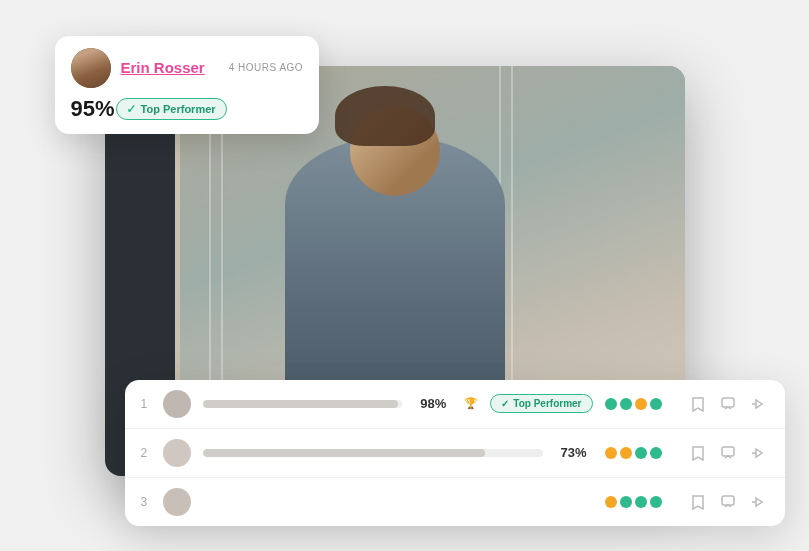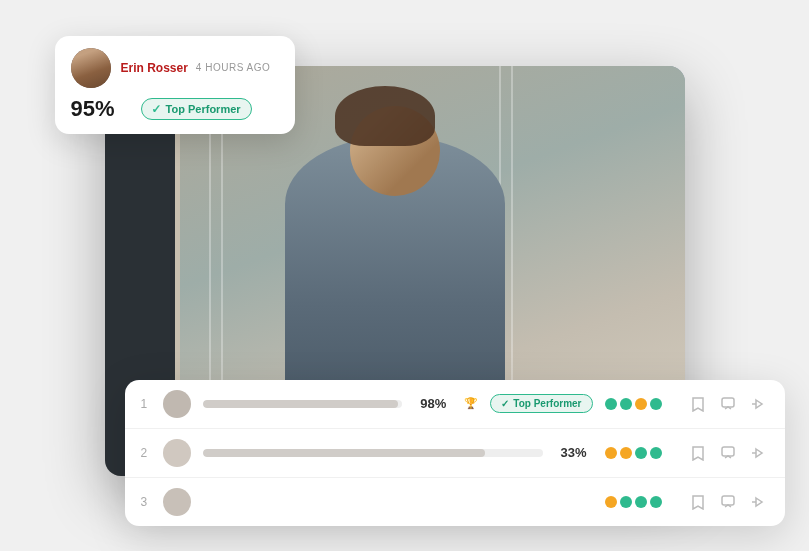--- a/index.html
+++ b/index.html
@@ -93,37 +93,39 @@
       flex-direction: column;
     }
 
     .notif-name-row {
       display: flex;
       align-items: center;
       gap: 8px;
     }
 
     .notif-name {
-      font-size: 12px;
+      font-size: 15px;
       font-weight: 700;
-      color: #b91c1c;
+      color: #ec4899;
+      text-decoration: underline;
     }
 
     .notif-time {
       font-size: 10px;
       color: #999;
       font-weight: 400;
       text-transform: uppercase;
       letter-spacing: 0.5px;
+      margin-left: 16px;
     }
 
     .notif-score-row {
       display: flex;
       align-items: center;
-      gap: 26px;
+      gap: 1px;
       margin-top: 2px;
     }
 
     .notif-score {
       font-size: 22px;
       font-weight: 800;
       color: #1a1a1a;
     }
 
     .top-performer-badge {
@@ -361,21 +363,21 @@
       </div>
     </div>
 
     <div class="result-row">
       <span class="row-num">2</span>
       <div class="row-avatar" style="background:#d0c8c0;"></div>
       <div class="row-bar-area">
         <div class="bar-track">
           <div class="bar-fill" style="width:83%;"></div>
         </div>
-        <span class="row-score">33%</span>
+        <span class="row-score">73%</span>
       </div>
       <div class="dots-area" style="margin-left: auto;">
         <div class="dot dot-orange"></div>
         <div class="dot dot-orange"></div>
         <div class="dot dot-green"></div>
         <div class="dot dot-green"></div>
       </div>
       <div class="action-icons">
         <span class="action-icon">
           <svg viewBox="0 0 16 16" fill="none" stroke="#bbb" stroke-width="1.5">

